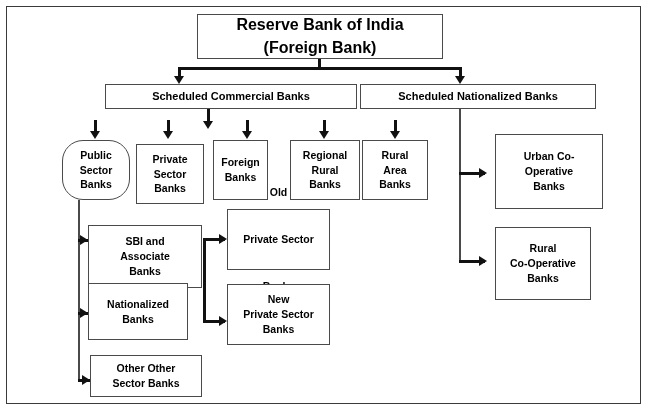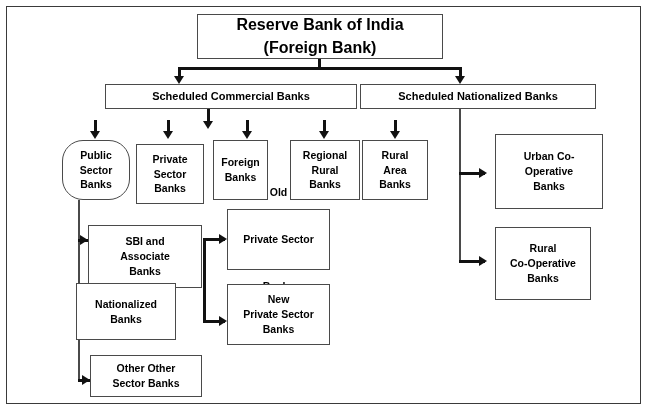--- a/index.html
+++ b/index.html
@@ -176,21 +176,21 @@
 
   <div class="hline thick" style="left:78px; top:379px; width:12px;"></div>
   <div class="arrow-right" style="left:82px; top:375px;"></div>
 
   <div class="node node-lvl4" style="left:88px; top:209px; width:114px; height:63px;margin-top:16px;">
     <span class="ln">SBI and</span>
     <span class="ln">Associate</span>
     <span class="ln">Banks</span>
   </div>
 
-  <div class="node node-lvl4" style="left:76px; top:283px; width:100px; height:57px;">
+  <div class="node node-lvl4" style="left:88px; top:283px; width:100px; height:57px;">
     <span class="ln">Nationalized</span>
     <span class="ln">Banks</span>
   </div>
 
   <div class="node node-lvl4" style="left:90px; top:355px; width:112px; height:42px;">
     <span class="ln">Other Other</span>
     <span class="ln">Sector Banks</span>
   </div>
 
   <div class="vline thick" style="left:203px; top:238px; width:2.5px; height:84px;"></div>

